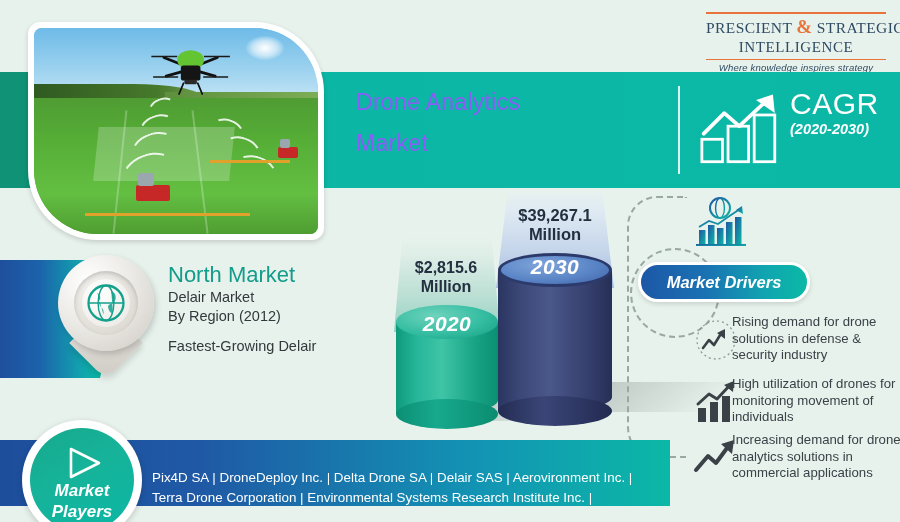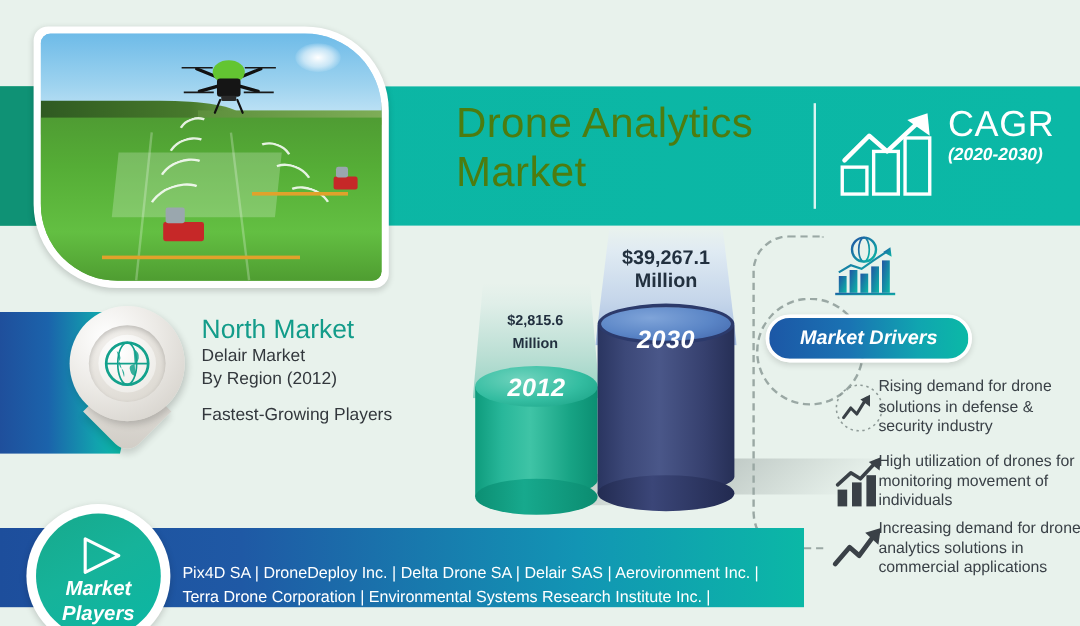--- a/index.html
+++ b/index.html
@@ -18,22 +18,22 @@
   .logo-line2{font-size:15px;letter-spacing:.6px;color:#2e4b63;font-family:"Liberation Serif", serif;margin-top:1px;}
   .logo-rule{height:1.6px;background:#e8743b;margin:3px 0 2px 0;}
   .logo-rule.top{margin:2px 0 2px 0;}
   .logo-tag{font-size:9.5px;color:#2e4b63;font-style:italic;letter-spacing:.2px;}
 
   
   .headband{position:absolute;left:0;top:72px;width:900px;height:116px;
     background:linear-gradient(90deg,#0f9e77 0%,#0f9e77 11%,#0cb6a4 26%,#0bb8a6 100%);}
   .headband-left{position:absolute;left:0;top:72px;width:140px;height:116px;background:#0f9275;}
 
-  .title{position:absolute;left:380px;top:82px;width:310px;color:#4d7c0f;
-    font-size:35px;line-height:41px;font-weight:300;letter-spacing:.3px;}
+  .title{position:absolute;left:356px;top:82px;width:310px;color:#8b5cf6;
+    font-size:23px;line-height:41px;font-weight:300;letter-spacing:.3px;}
   .title .l2{display:block;}
   .divider{position:absolute;left:678px;top:86px;width:1.5px;height:88px;background:rgba(255,255,255,.85);}
 
   .cagr-icon{position:absolute;left:700px;top:92px;width:86px;height:74px;}
   .cagr-text{position:absolute;left:790px;top:88px;color:#fff;}
   .cagr-label{font-size:30px;font-weight:300;letter-spacing:.5px;line-height:32px;}
   .cagr-val{font-size:31px;font-weight:bold;line-height:33px;letter-spacing:.2px;}
   .cagr-years{font-size:14.5px;font-weight:bold;font-style:italic;line-height:18px;}
 
   
@@ -118,24 +118,24 @@
   .c2020 .cyl-body{top:17px;height:92px;background:linear-gradient(90deg,#0e9b7c 0%,#28b79a 22%,#3fc4a6 45%,#17a384 78%,#0b8f72 100%);}
   .c2020 .cyl-bot{top:94px;background:linear-gradient(90deg,#0c8f73,#17a98d 40%,#0b8c70);}
   .c2020 .cyl-top{background:radial-gradient(ellipse at 38% 32%,#6fd3bd 0%,#34bda1 55%,#159c80 100%);}
   .c2020 .cyl-year{top:7px;}
 
   .c2030{left:498px;top:253px;width:114px;height:172px;}
   .c2030 .cyl-body{top:18px;height:140px;background:linear-gradient(90deg,#2a3560 0%,#3c4878 20%,#4a5789 45%,#36406e 78%,#262f56 100%);}
   .c2030 .cyl-bot{top:143px;background:linear-gradient(90deg,#232c52,#3b4678 40%,#222a50);}
   .c2030 .cyl-top{background:radial-gradient(ellipse at 38% 32%,#7fa4d9 0%,#5a85c6 55%,#3f63a8 100%);
     border:3px solid #2c3a6b;box-sizing:border-box;}
-  .c2030 .cyl-year{top:19px;}
+  .c2030 .cyl-year{top:2px;}
 
   .val{position:absolute;text-align:center;color:#22303f;font-weight:bold;line-height:19px;}
-  .val-2020{left:390px;top:258px;width:112px;font-size:12px;}
+  .val-2020{left:390px;top:258px;width:112px;font-size:16px;}
   .val-2030{left:490px;top:206px;width:130px;font-size:16.5px;}
 
   
   .playersband{position:absolute;left:0;top:440px;width:670px;height:66px;
     background:linear-gradient(90deg,#1d4e9c 0%,#1f59a5 30%,#1295b4 72%,#0bb8a6 100%);}
   .players-circle{position:absolute;left:22px;top:420px;width:120px;height:120px;border-radius:50%;
     background:#fff;box-shadow:0 2px 6px rgba(0,0,0,.18);}
   .players-inner{position:absolute;left:8px;top:8px;width:104px;height:104px;border-radius:50%;
     background:linear-gradient(150deg,#17a98c 0%,#16b39a 45%,#0bb7a4 100%);}
   .players-play{position:absolute;left:36px;top:18px;width:36px;height:34px;}
@@ -162,20 +162,31 @@
     font-size:13.2px;line-height:16.6px;}
   .d1{top:316px;}
   .d2{top:378px;}
   .d3{top:434px;}
 </style>
 </head>
 <body>
 
 <div class="root">
 
+  <div class="logo">
+    <div class="logo-rule top"></div>
+    <div class="logo-line1">
+      <span>PRESCIENT</span>
+      <span class="amp">&amp;</span>
+      <span>STRATEGIC</span>
+    </div>
+    <div class="logo-line2">INTELLIGENCE</div>
+    <div class="logo-rule"></div>
+    <div class="logo-tag">Where knowledge inspires strategy</div>
+  </div>
 
   <div class="headband"></div>
   <div class="headband-left"></div>
 
   <div class="photo-frame">
     <div class="photo">
       <div class="sky"></div>
       <div class="sun"></div>
       <div class="treeline"></div>
       <div class="treeline2"></div>
@@ -260,21 +271,21 @@
     </svg>
   </div>
 
   <div class="region-text">
     <div>
       <div class="rt-h">North Market</div>
       <div class="rt-s">Delair Market</div>
       <div class="rt-s">By Region (2012)</div>
     </div>
     <div class="region-block2">
-      <div class="rt-s">Fastest-Growing Players</div>
+      <div class="rt-s">Fastest-Growing Delair</div>
     </div>
   </div>
 
   <div class="beam beam-2020"></div>
   <div class="beam beam-2030"></div>
   <div class="shadow-g"></div>
   <div class="shadow-b"></div>
 
   <div class="val val-2020">
     <div>$2,815.6</div>
@@ -282,21 +293,21 @@
   </div>
   <div class="val val-2030">
     <div>$39,267.1</div>
     <div>Million</div>
   </div>
 
   <div class="cyl c2020">
     <div class="cyl-body"></div>
     <div class="cyl-bot"></div>
     <div class="cyl-top"></div>
-    <div class="cyl-year">2012</div>
+    <div class="cyl-year">2020</div>
   </div>
 
   <div class="cyl c2030">
     <div class="cyl-body"></div>
     <div class="cyl-bot"></div>
     <div class="cyl-top"></div>
     <div class="cyl-year">2030</div>
   </div>
 
   <div class="dash-bracket"></div>

